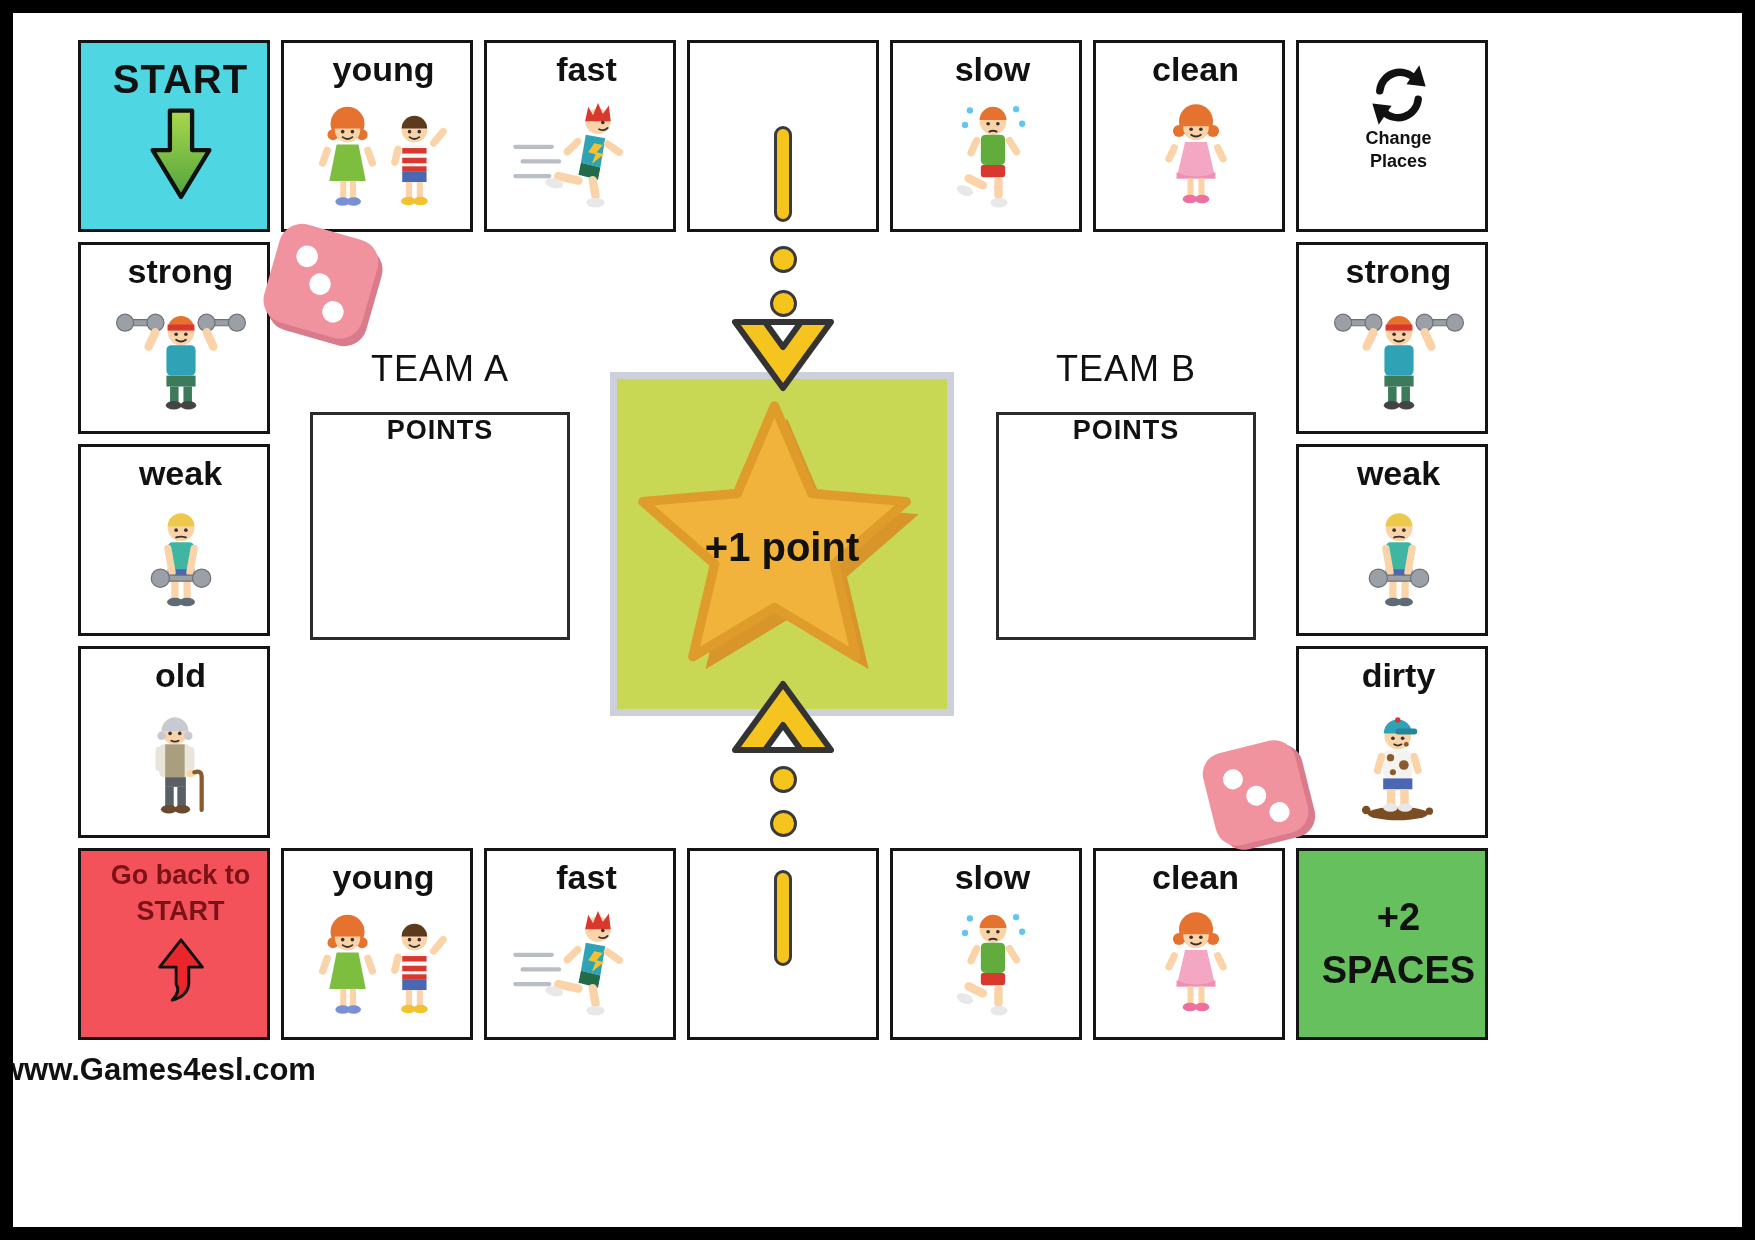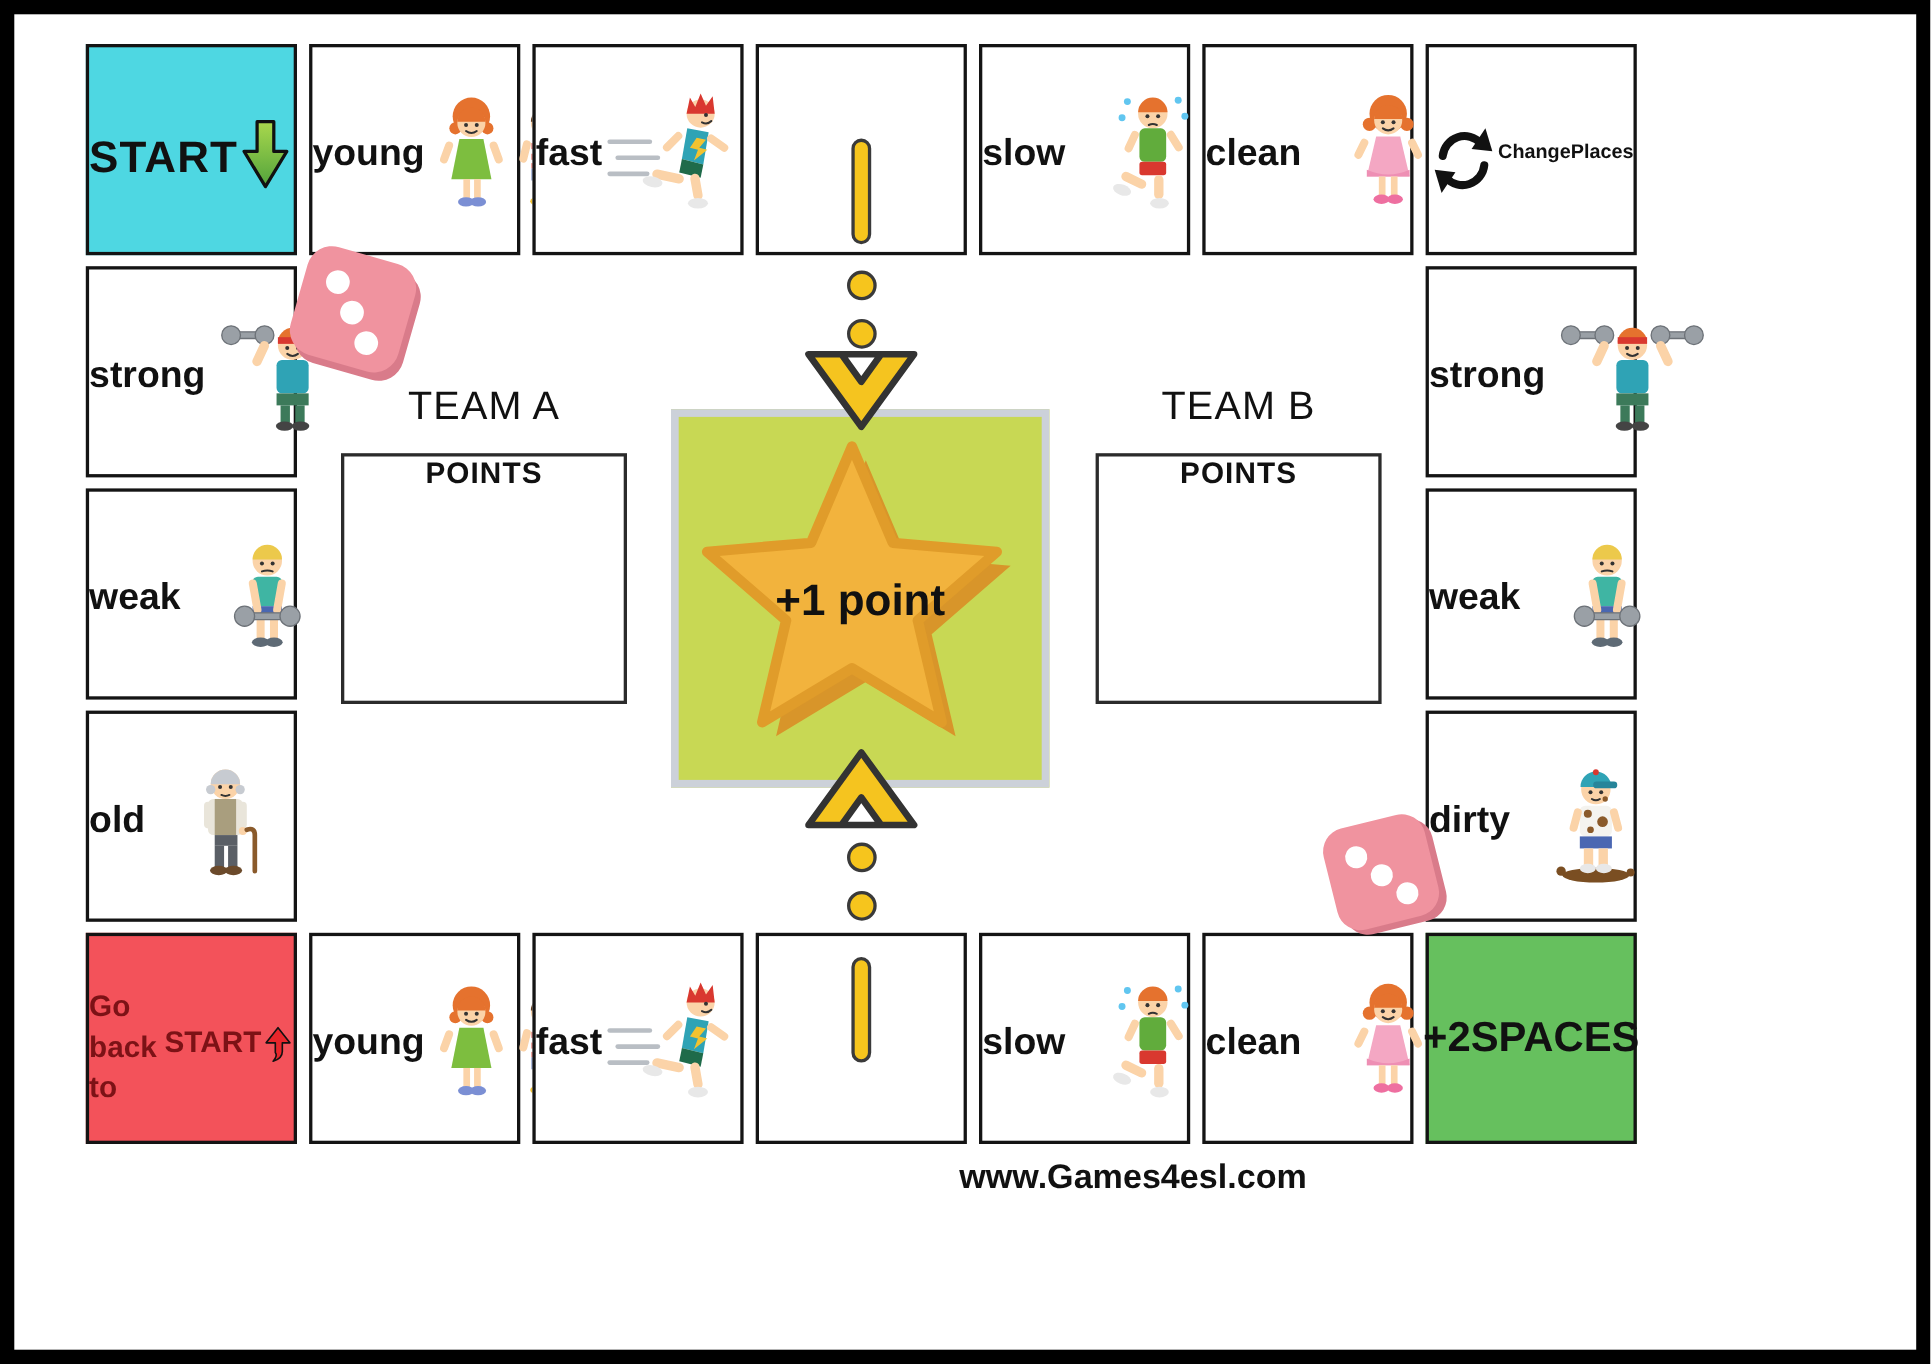--- a/index.html
+++ b/index.html
@@ -3,35 +3,35 @@
 <meta charset="utf-8">
 <title>Adjectives Board Game</title>
 <style>
   * { margin:0; padding:0; box-sizing:border-box; }
   html,body { width:1755px; height:1240px; overflow:hidden; background:#fff;
               font-family:"Liberation Sans", sans-serif; position:relative; color:#111; }
 
   .frame { position:absolute; inset:0; border:13px solid #000; z-index:60; pointer-events:none; }
 
   .square { position:absolute; width:192px; height:192px; background:#fff;
-            border:3px solid #141414; display:flex; 
-            align-items:center; padding-top:6px; z-index:2; }
+            border:3px solid #141414; display:flex; flex-direction:column;
+            align-items:center; padding-top:6px; z-index:2;padding-left:13px; }
   .sq-label { font-size:34px; font-weight:700; line-height:1.1; margin-top:2px; }
   .illus { width:158px; height:134px; margin-top:4px; flex:0 0 auto; }
 
   .square.start { background:#4ed7e2; }
   .start .sq-label { font-size:40px; font-weight:800; letter-spacing:1px; margin-top:8px; }
   .arrow-down-svg { width:74px; height:100px; margin-top:4px; }
 
   .square.change .icon-swap { width:66px; height:64px; margin-top:14px; }
   .square.change .line { font-size:18px; font-weight:800; line-height:1.3; }
 
   .square.goback { background:#f3525a; }
   .goback .line { font-size:27px; font-weight:800; color:#7c1216; line-height:1.35; }
-  .goback .line.first { margin-top:10px; }
+  .goback .line.first { }
   .arrow-up-svg { width:60px; height:70px; margin-top:6px; }
 
   .square.plus2 { background:#66c05e; justify-content:center; padding-top:0; }
   .plus2 .line { font-size:38px; font-weight:800; line-height:1.4; }
 
   .team-title { position:absolute; width:260px; text-align:center; font-size:36px;
                 font-weight:400; letter-spacing:1px; z-index:2; }
   .points-box { position:absolute; width:260px; height:228px; background:#fff;
                 border:3px solid #2b2b2b; text-align:center; z-index:2; }
   .points-label { font-size:27px; font-weight:800; letter-spacing:1px; }
@@ -48,22 +48,22 @@
   .ydot { position:absolute; width:27px; height:27px; background:#f6c51d;
           border:3px solid #3a3a3a; border-radius:50%; z-index:4; }
   .chev { position:absolute; width:112px; height:80px; z-index:6; }
   .chev.up { transform:rotate(180deg); }
 
   .die { position:absolute; z-index:7; }
   .die svg { width:100%; height:100%; }
   .die1 { left:266px; top:228px; width:114px; height:114px; transform:rotate(16deg); }
   .die2 { left:1206px; top:742px; width:106px; height:106px; transform:rotate(-14deg); }
 
-  .footer { position:absolute; left:0; right:567px; top:1052px; text-align:right;
-            font-size:31px; font-weight:800; z-index:2;padding-left:10px; }
+  .footer { position:absolute; left:0; right:567px; top:1052px; text-align:left;
+            font-size:31px; font-weight:800; z-index:2; }
 </style>
 </head>
 <body>
 
 <svg width="0" height="0" style="position:absolute" aria-hidden="true">
   <defs>
     <linearGradient id="grad-green" x1="0" y1="0" x2="0" y2="1">
       <stop offset="0" stop-color="#a9d84d"></stop>
         <stop offset="1" stop-color="#52a33c"></stop>
     </linearGradient>

